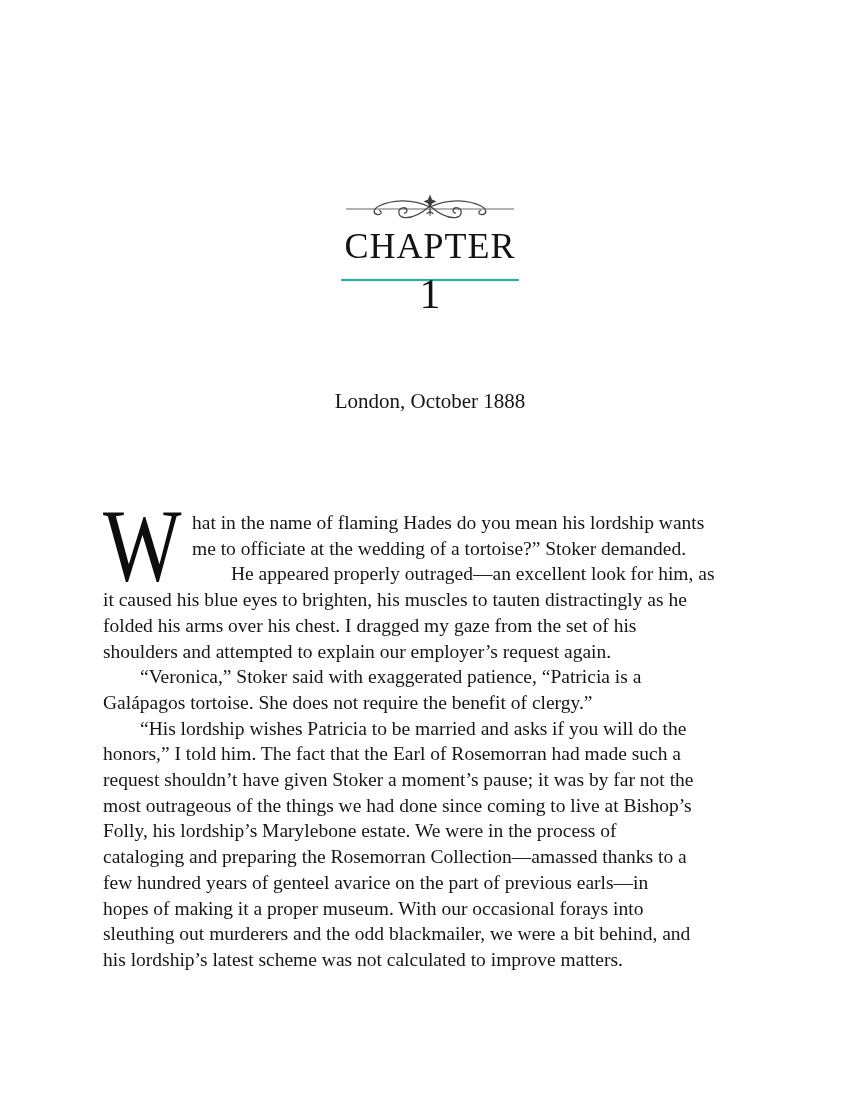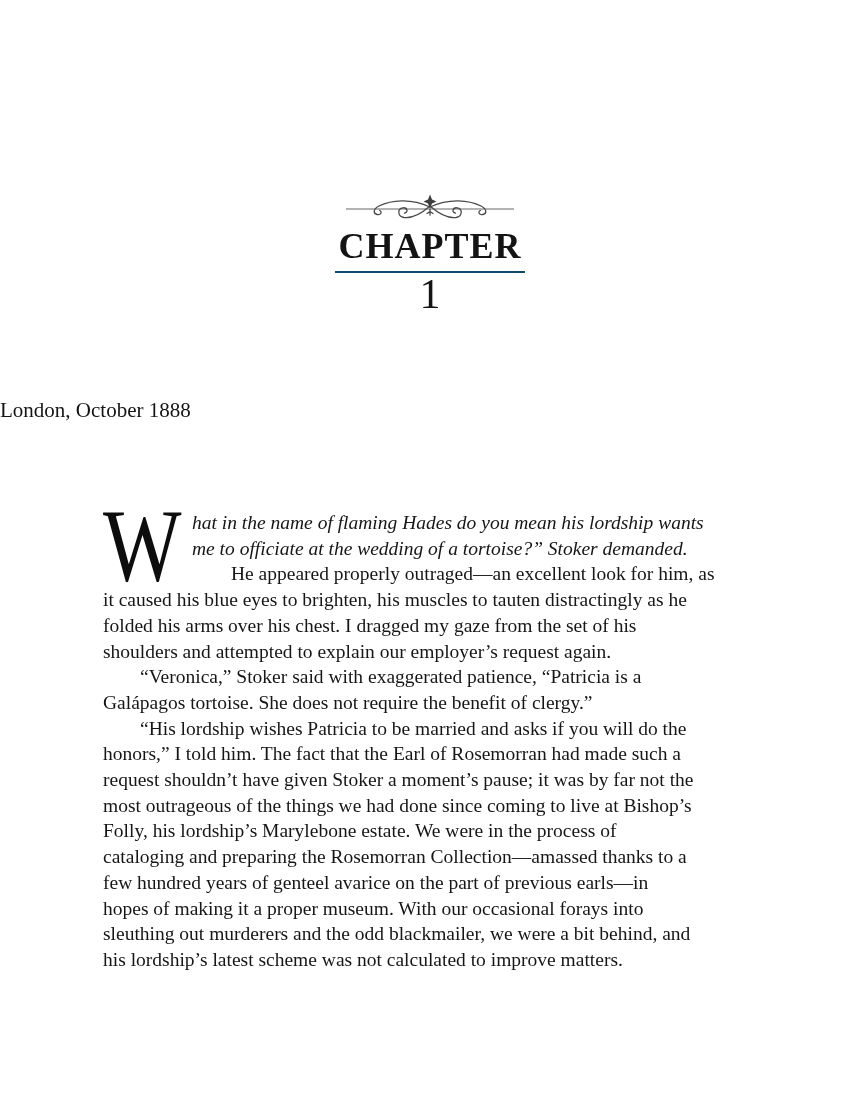--- a/index.html
+++ b/index.html
@@ -29,59 +29,58 @@
     top: 227px;
     left: 0;
     width: 100%;
     text-align: center;
     font-size: 36px;
     line-height: 1.1;
     color: #141414;
   }
   .chapter-title .chapter-word {
     display: inline-block;
-    padding: 0 3px 4px 3px;
-    border-bottom: 2px solid #0c4a6e;
+    padding: 0 3px 12px 3px;
+    border-bottom: 2px solid #14b8a6;
     letter-spacing: 1px;
-    font-weight: bold;
   }
   .chapter-number {
     position: absolute;
     top: 271px;
     left: 0;
     width: 100%;
     text-align: center;
     font-size: 42px;
     line-height: 1.1;
     color: #141414;
   }
   .dateline {
     position: absolute;
-    top: 398px;
+    top: 389px;
     left: 0;
     width: 100%;
+    text-align: center;
     font-size: 21px;
     color: #141414;
   }
   .body-text {
     position: absolute;
     top: 510px;
     left: 103px;
     width: 705px;
     font-size: 19.5px;
     line-height: 25.7px;
   }
   .body-text p {
     margin: 0;
     padding: 0;
     white-space: pre;
   }
   .para-after-cap {
     margin-left: 89px !important;
-    font-style: italic;
   }
   .para-beside-cap {
     text-indent: 128px;
   }
   .para-indent {
     text-indent: 37px;
   }
   .dropcap {
     position: absolute;
     top: -17px;

